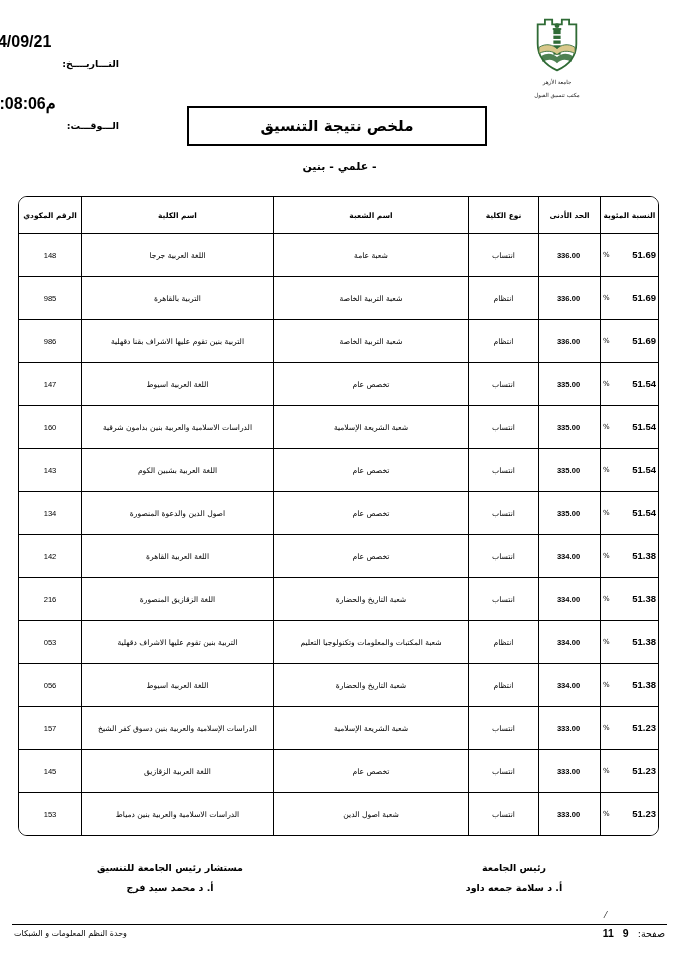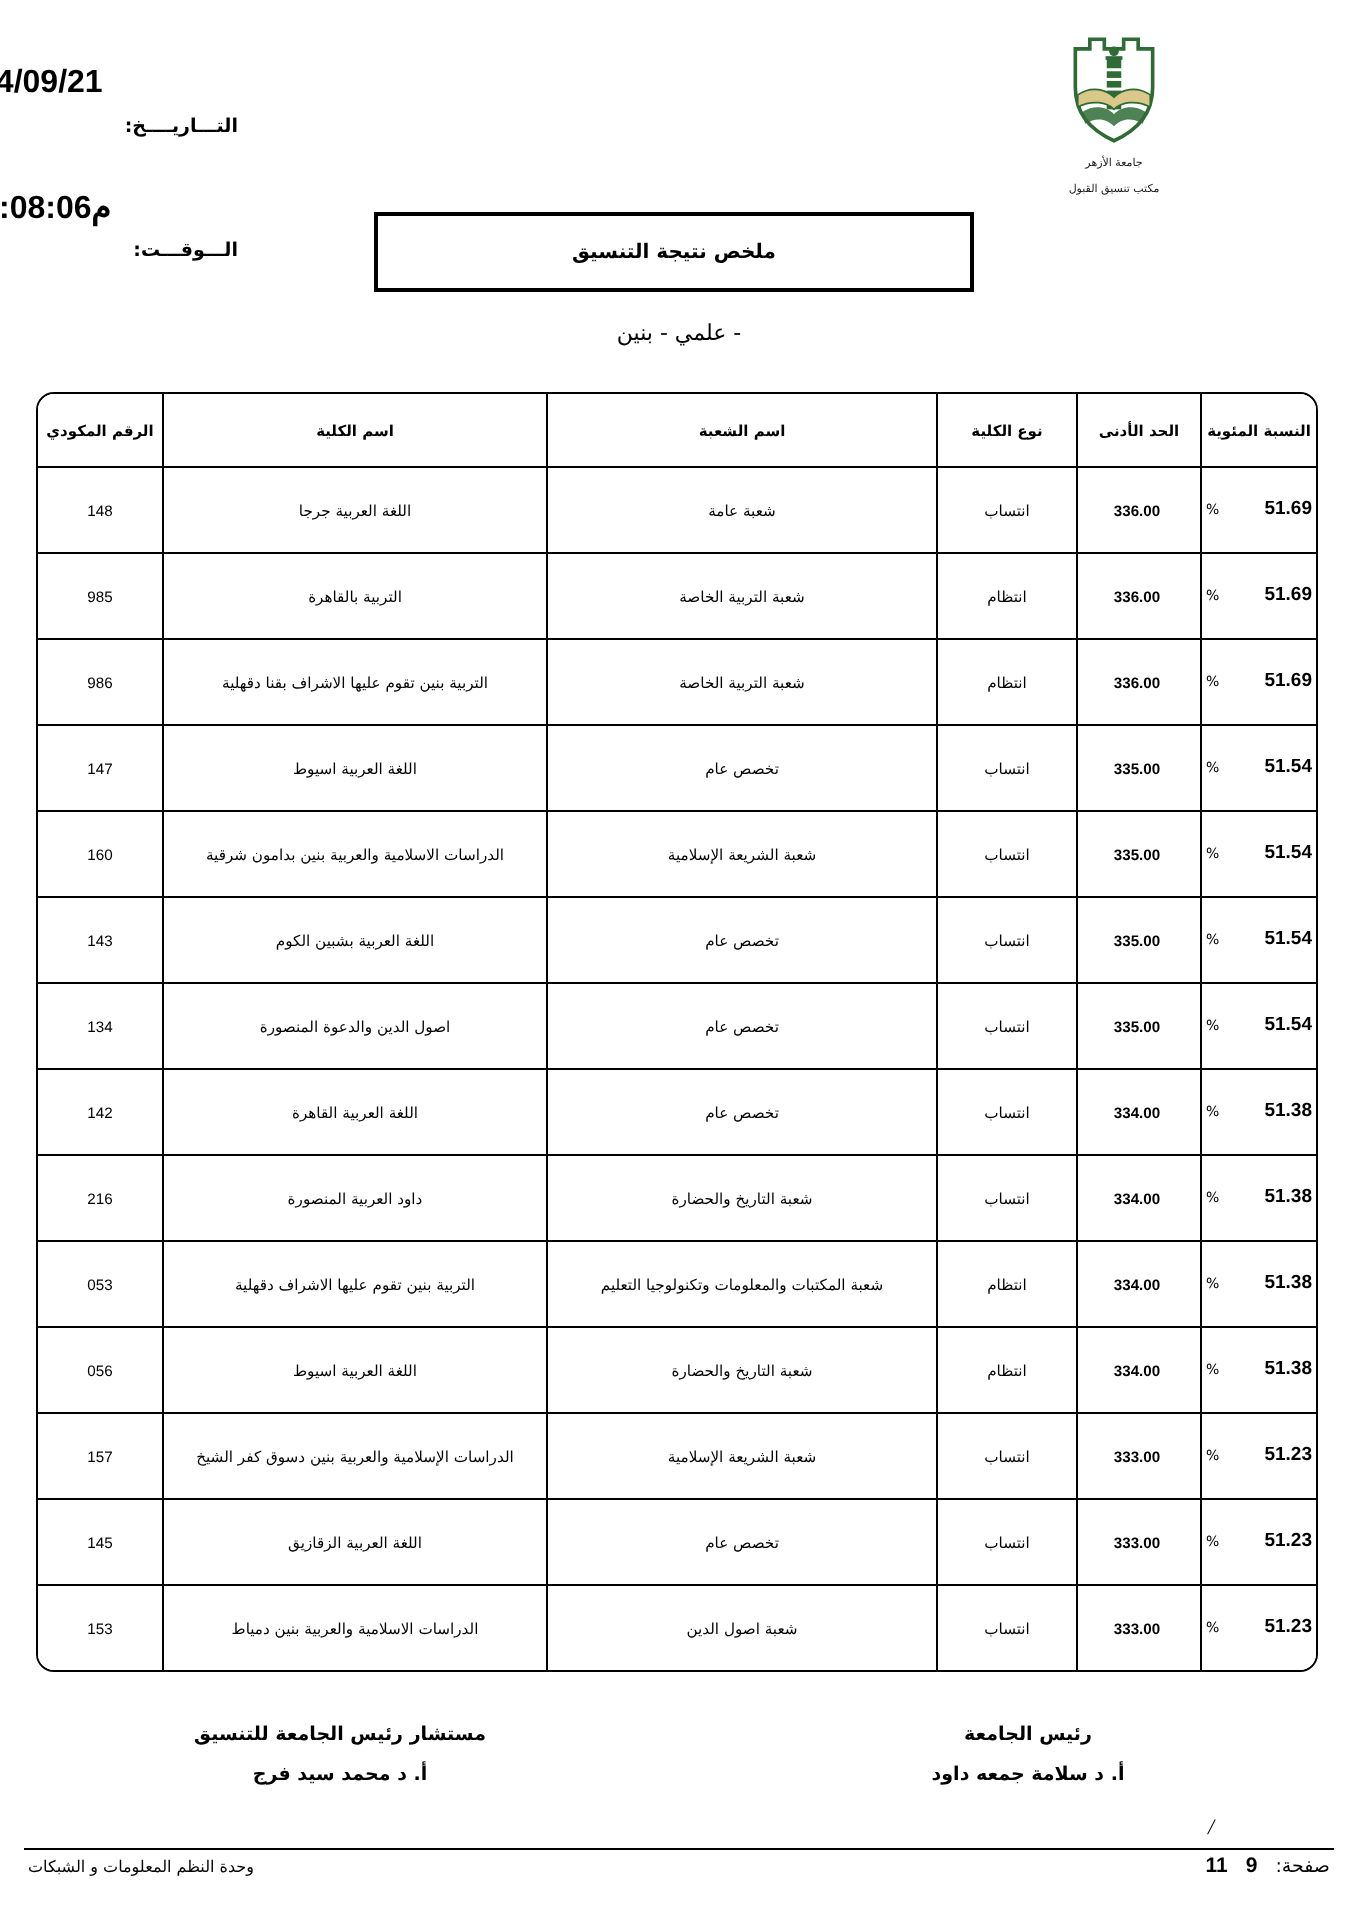--- a/index.html
+++ b/index.html
@@ -86,34 +86,34 @@
     right: 192px;
     width: 296px;
     height: 36px;
     border: 2.2px solid #000;
     display: flex;
     align-items: center;
     justify-content: center;
     background: #fff;
   }
   .title-box-text {
-    font-size: 10px;
+    font-size: 15px;
     font-weight: bold;
     direction: rtl;
     letter-spacing: 0.6px;
   }
 
   .subtitle {
     position: absolute;
     top: 160px;
     right: 0;
     left: 0;
     text-align: center;
     font-size: 11px;
-    font-weight: normal;
+    font-weight: bold;
     direction: rtl;
     letter-spacing: 0.8px;
   }
 
   
   .table-wrap {
     position: absolute;
     top: 196px;
     right: 20px;
     width: 639px;
@@ -443,21 +443,21 @@
         <tr>
           <td>
             <div class="cell-pct">
               <span class="pct-sign">%</span>
               <span class="pct-num">51.38</span>
             </div>
           </td>
           <td class="cell-min">334.00</td>
           <td class="cell-type">انتساب</td>
           <td class="cell-name">شعبة التاريخ والحضارة</td>
-          <td class="cell-name">داود العربية المنصورة</td>
+          <td class="cell-name">اللغة الزقازيق المنصورة</td>
           <td class="cell-code">216</td>
         </tr>
         <tr>
           <td>
             <div class="cell-pct">
               <span class="pct-sign">%</span>
               <span class="pct-num">51.38</span>
             </div>
           </td>
           <td class="cell-min">334.00</td>

